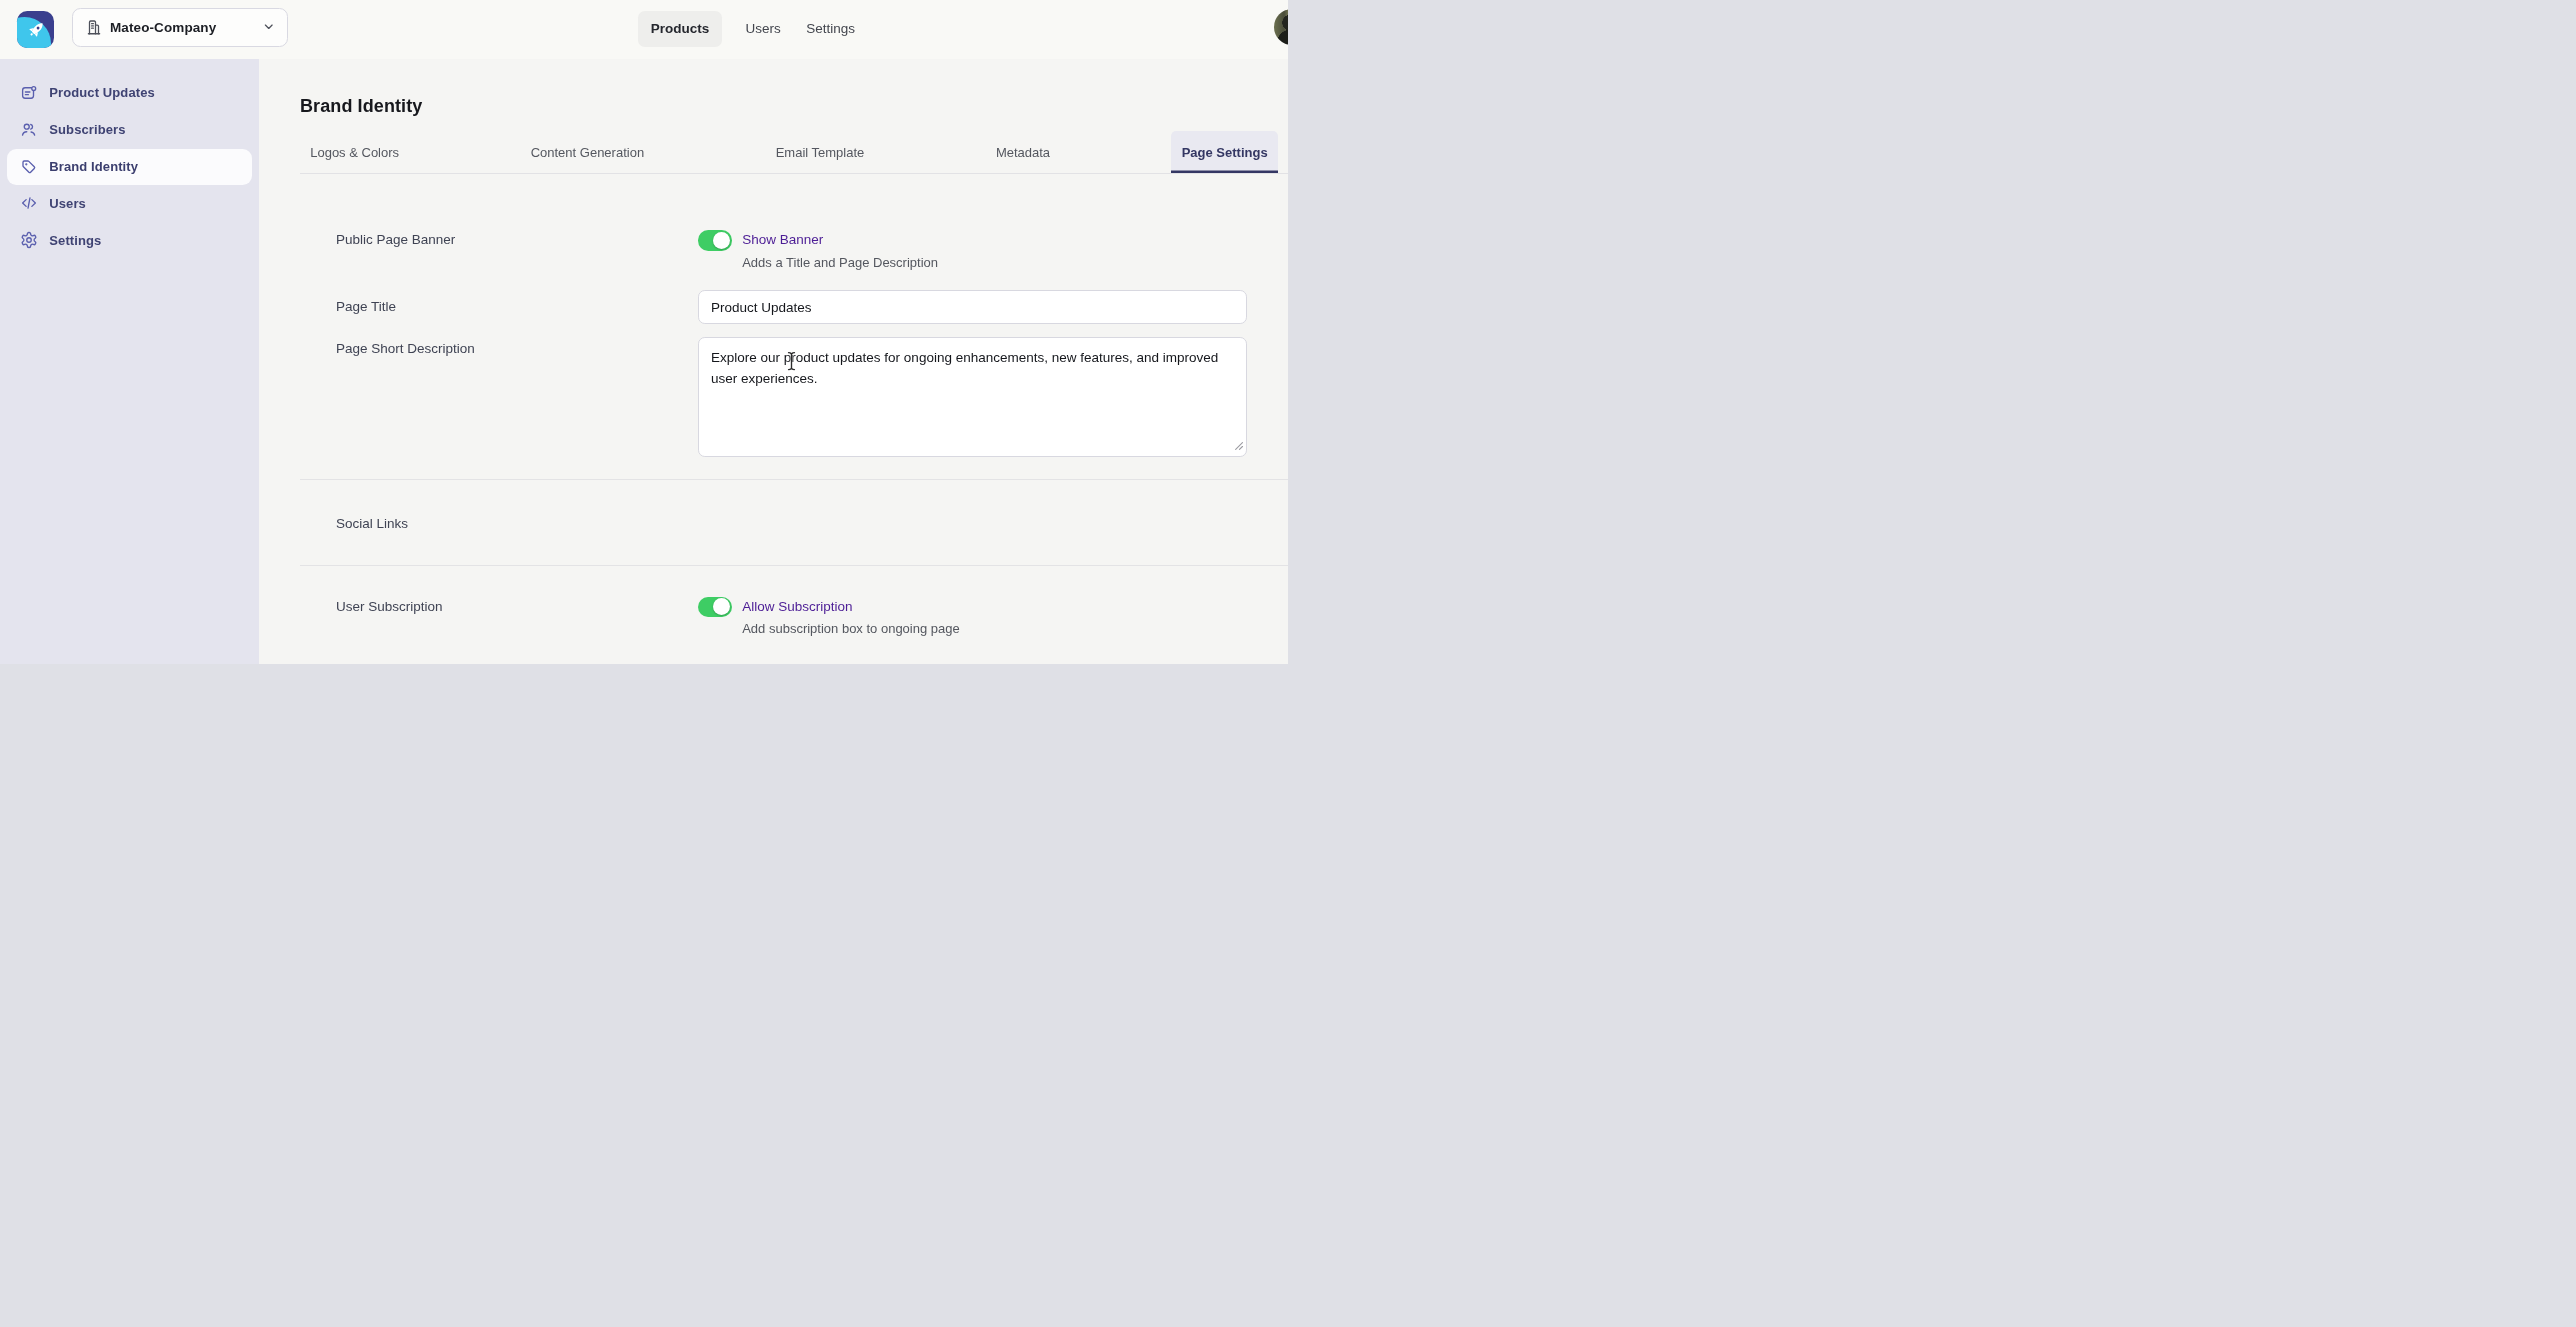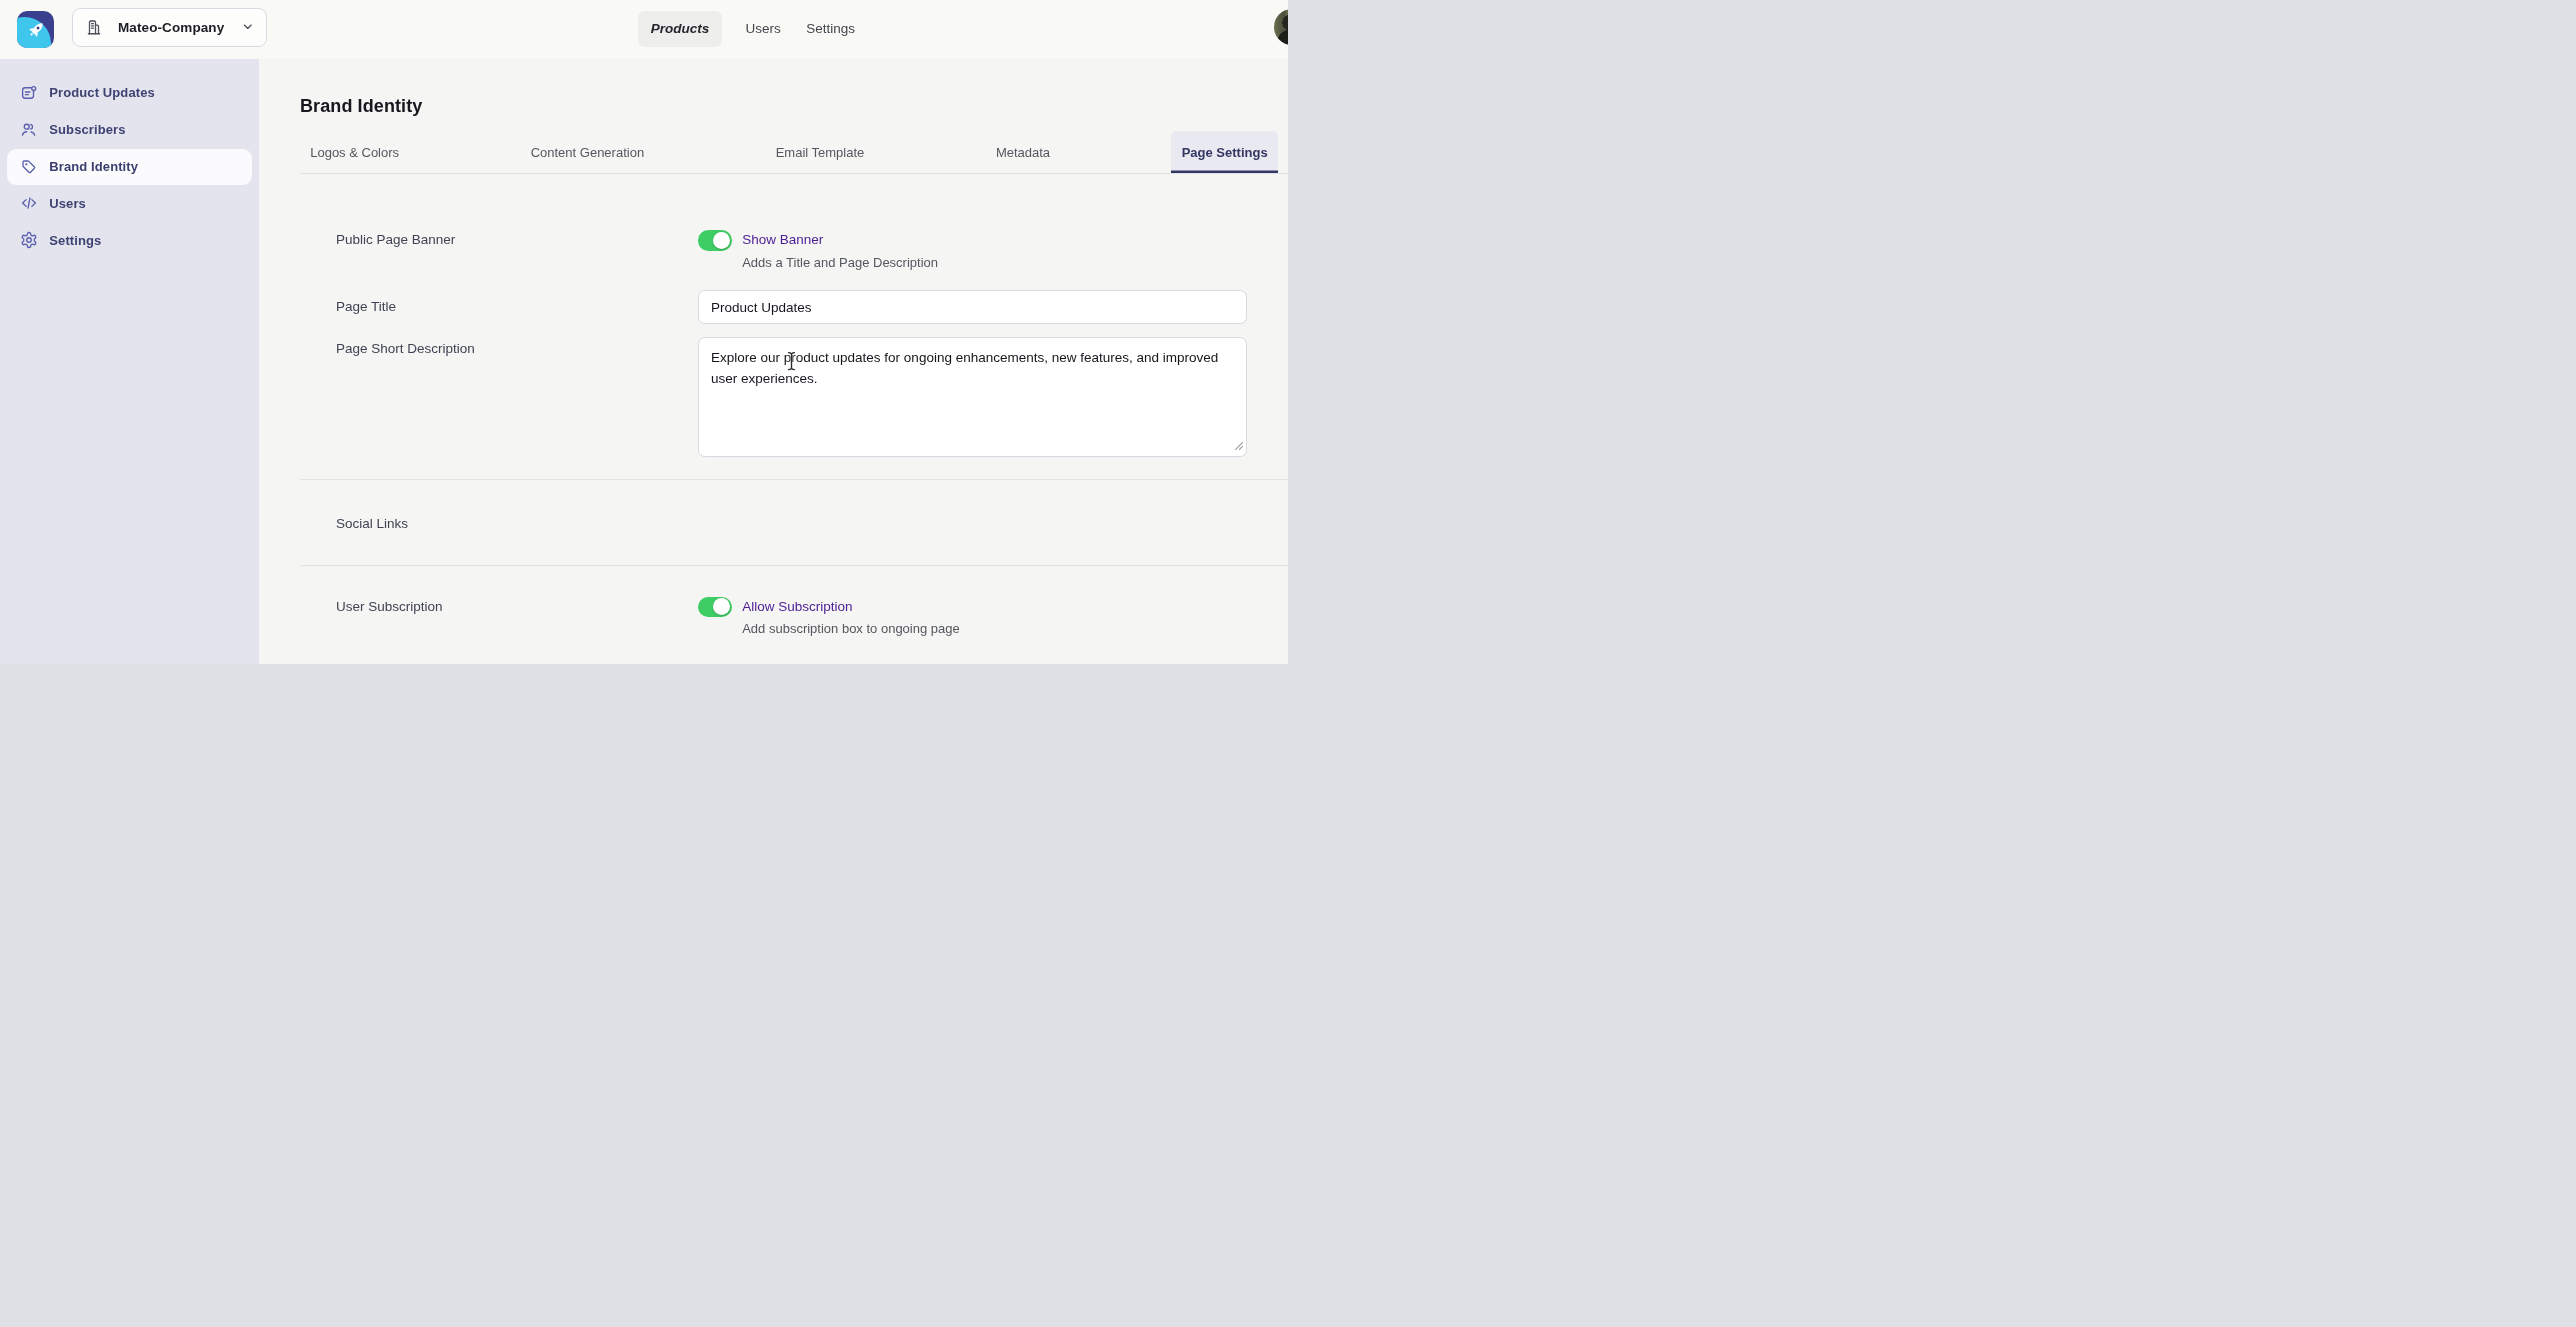--- a/index.html
+++ b/index.html
@@ -15,31 +15,31 @@
     position:absolute; left:17px; top:11px; width:37px; height:37px; border-radius:10.2px;
     background:#3a3f8e; overflow:hidden; display:flex; align-items:center; justify-content:center;
     cursor:pointer;
   }
   .logo .crescent{
     position:absolute; left:-18.6px; bottom:-22px; width:53px; height:53px; border-radius:50%;
     background:#3fc6ec;
   }
   .logo svg{ position:relative; z-index:2; }
   .company-selector{
-    position:absolute; left:72px; top:7.6px; height:39px; width:195px; border-radius:8.5px;
+    position:absolute; left:72px; top:7.6px; height:39px; width:216px; border-radius:8.5px;
     background:#fdfdfc; border:0.8px solid #d9d9e2; display:flex; align-items:center;
-    gap:15px; padding:0 12px; cursor:pointer; font-family:inherit;
+    gap:7px; padding:0 12px; cursor:pointer; font-family:inherit;
   }
   .company-selector .name{ font-size:13.5px; font-weight:700; color:#1c1e24; letter-spacing:0.1px; }
   .company-selector .chev{ margin-left:auto; }
   .topnav{ position:absolute; left:638px; top:10.2px; display:flex; align-items:center; gap:22px; height:37px; }
   .nav-item{ border:none; background:transparent; font-family:inherit; font-size:13.5px; font-weight:500;
     color:#43464e; cursor:pointer; padding:0 1.7px; }
   .nav-item.active{ background:#eeeeec; border-radius:6.8px; height:36px; padding:0 12.7px;
-    font-weight:700; color:#25272e;font-style:italic; }
+    font-weight:700; color:#25272e; }
   .avatar{
     position:absolute; left:1274px; top:8.5px; width:36px; height:36px; border-radius:50%;
     cursor:pointer; overflow:hidden;
     background:
       radial-gradient(circle at 45% 38%, #23251f 0 26%, transparent 27%),
       radial-gradient(circle at 46% 95%, #1c1e19 0 34%, transparent 35%),
       linear-gradient(90deg,#6b6f4e 0%, #4a4d3a 28%, #87895f 46%, #3f4234 68%, #5c5f48 100%);
   }
   
   .sidebar{

